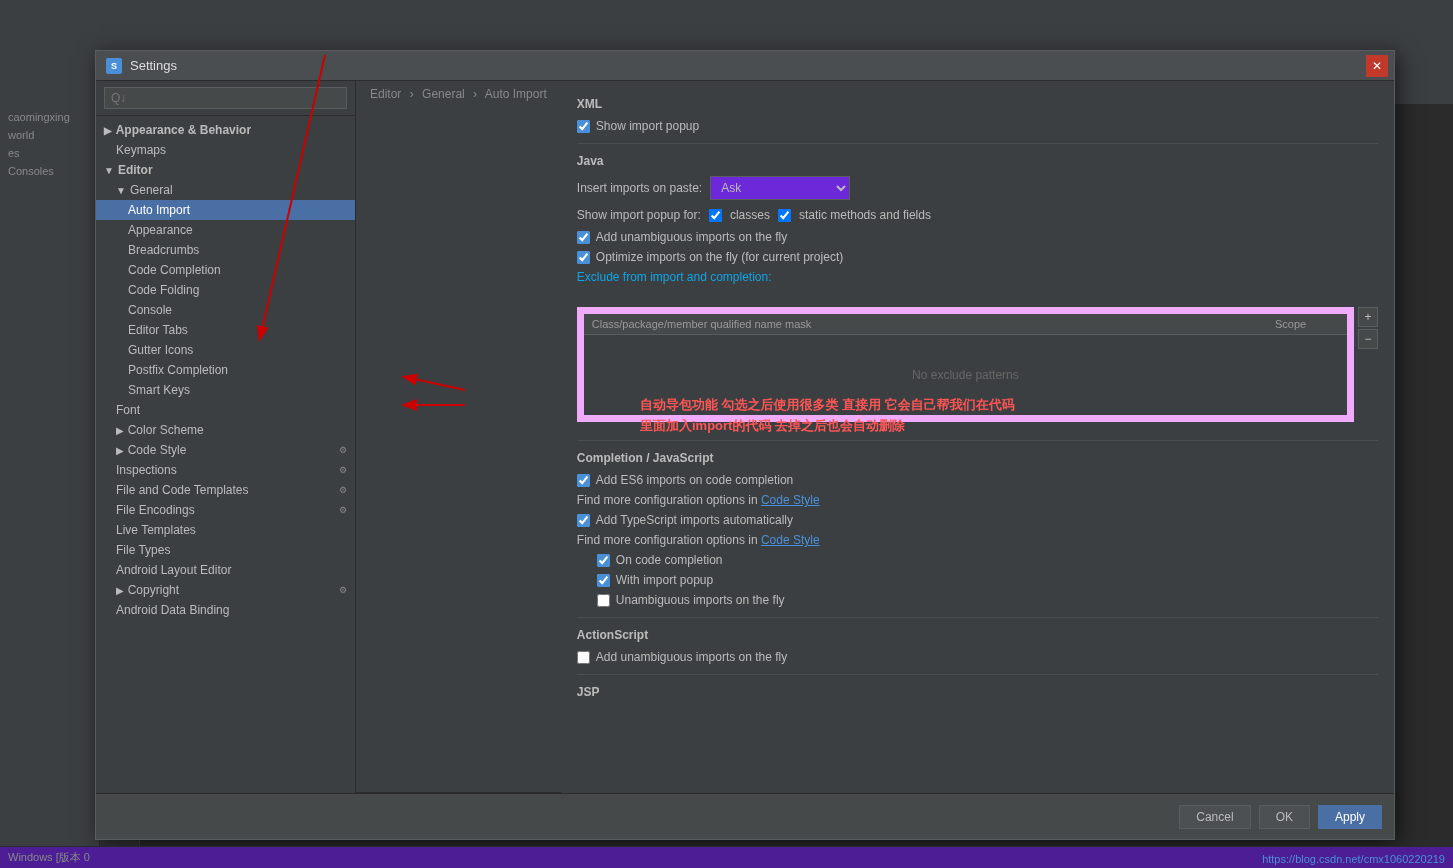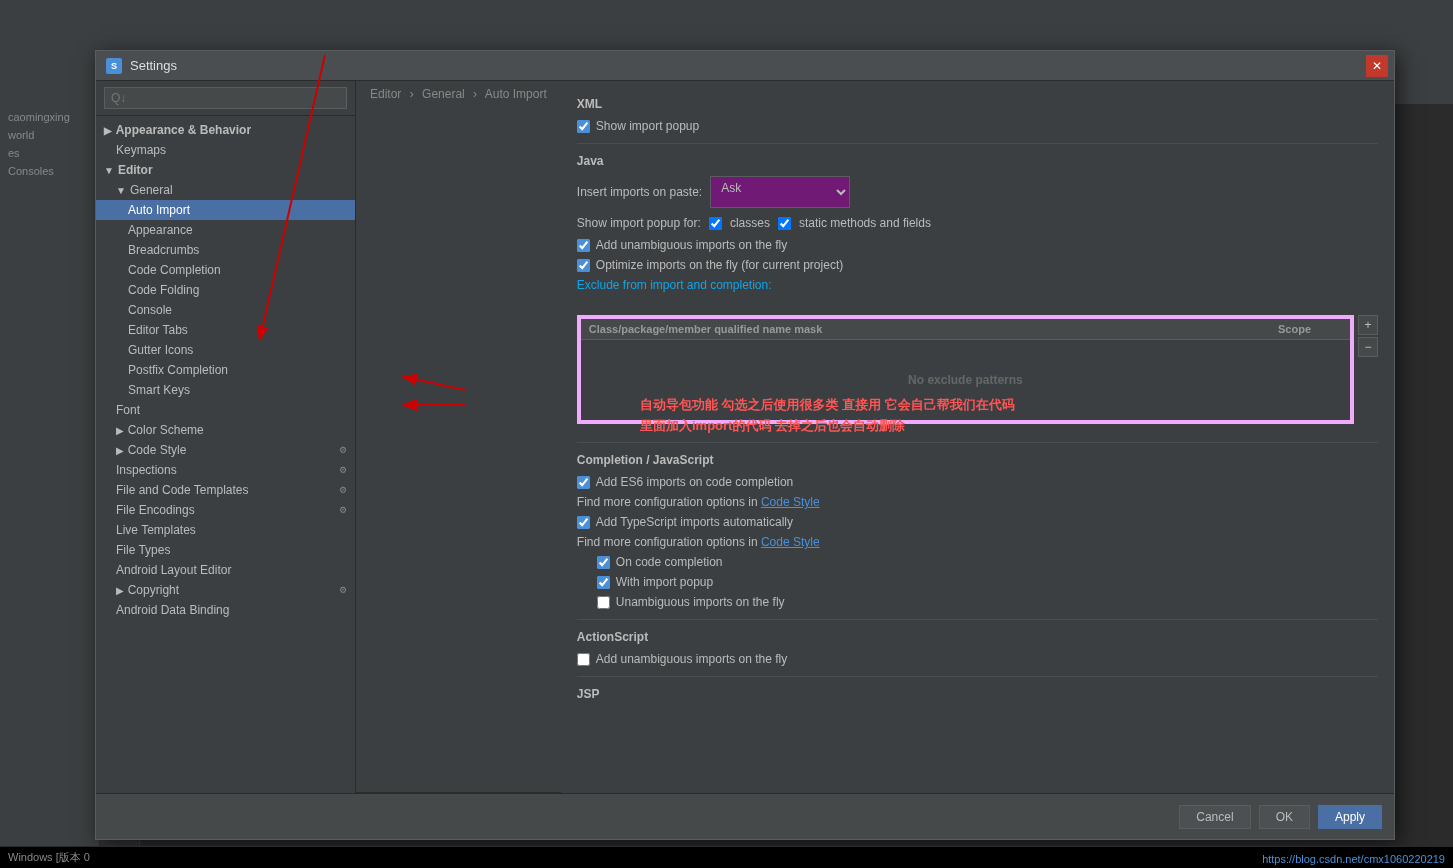--- a/index.html
+++ b/index.html
@@ -100,21 +100,21 @@
     .ide-sidebar-narrow .item {
       padding: 3px 8px;
       cursor: pointer;
     }
 
     
     .bottom-bar {
       position: absolute;
       bottom: 0; left: 0; right: 0;
       height: 22px;
-      background: #000000;
+      background: #4c1d95;
       border-top: 1px solid #2b2b2b;
       display: flex; align-items: center;
       padding: 0 8px;
       font-size: 11px;
       color: #888;
     }
 
     
     .dialog-overlay {
       position: absolute;
@@ -265,33 +265,32 @@
 
     .form-row {
       display: flex;
       align-items: center;
       margin-bottom: 8px;
       font-size: 12px;
       color: #bbbbbb;
       gap: 8px;
     }
     .form-select {
-      background: #701a75;
+      background: #6d28d9;
       border: 1px solid #5a5d5f;
       color: #bbbbbb;
-      padding: 3px 20px 11px 6px;
+      padding: 3px 20px 3px 6px;
       font-size: 12px;
       outline: none;
       min-width: 140px;
     }
 
     .table-container {
-      border: 4px solid #f0abfc;
+      border: 7px solid #f0abfc;
       margin-bottom: 8px;
-      font-weight: bold;
     }
     .table-header {
       display: flex;
       background: #45494a;
       border-bottom: 1px solid #5a5d5f;
       font-size: 11px;
       color: #999;
     }
     .table-header-cell {
       padding: 4px 8px;

